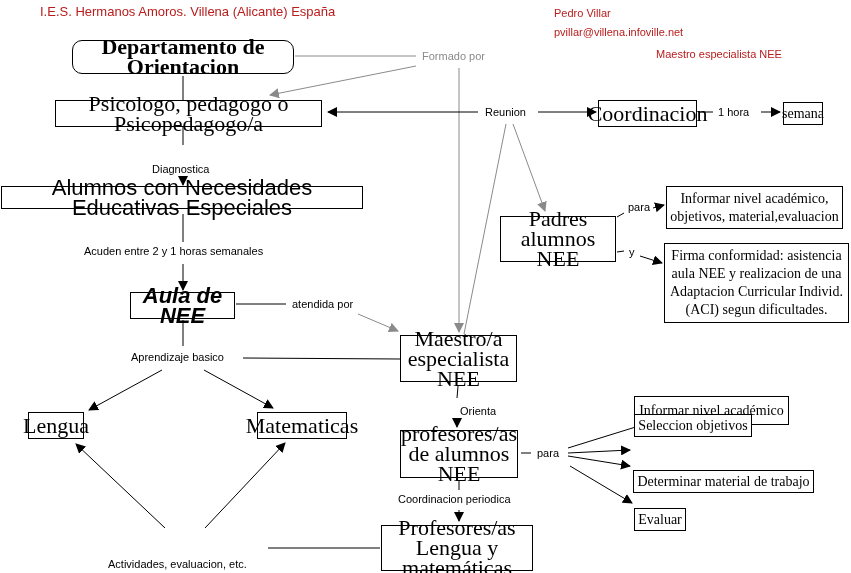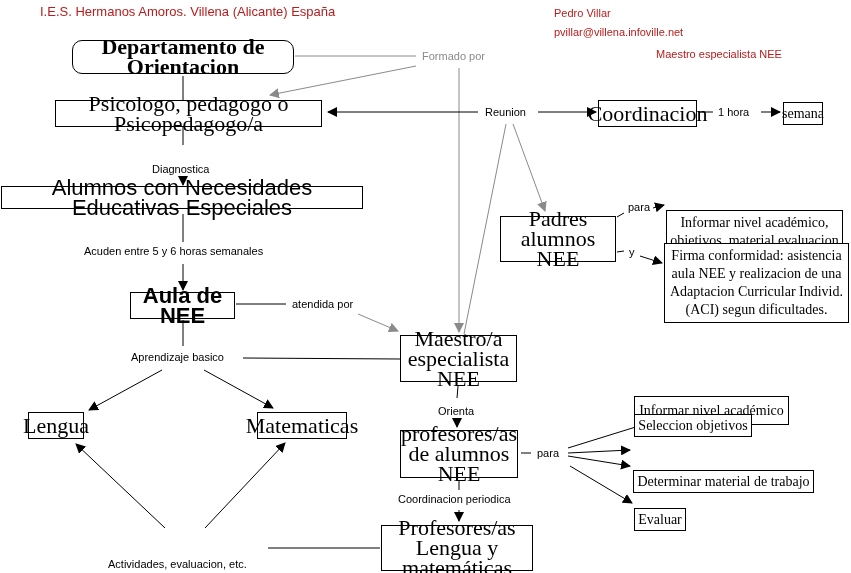--- a/index.html
+++ b/index.html
@@ -97,46 +97,46 @@
   <line x1="459" y1="510" x2="459" y2="521" stroke="#000" stroke-width="1" marker-end="url(#ab)"></line>
 </svg>
 
 <div class="node rounded bold" style="left:72px; top:40px; width:222px; height:34px;">Departamento de Orientacion</div>
 <div class="node" style="left:55px; top:100px; width:267px; height:27px;">Psicologo, pedagogo o Psicopedagogo/a</div>
 <div class="node" style="left:598px; top:100px; width:99px; height:27px;">Coordinacion</div>
 <div class="node small" style="left:783px; top:102px; width:40px; height:23px;">semana</div>
 <div class="node sans" style="left:1px; top:186px; width:362px; height:23px;">Alumnos con Necesidades Educativas Especiales</div>
 <div class="node" style="left:500px; top:216px; width:116px; height:46px;">Padres alumnos
 NEE</div>
-<div class="node small" style="left:666px; top:186px; width:177px; height:43px;margin-top:24px;">Informar nivel académico,
+<div class="node small" style="left:666px; top:186px; width:177px; height:43px;">Informar nivel académico,
 objetivos, material,evaluacion</div>
 <div class="node small" style="left:664px; top:243px; width:185px; height:80px;">Firma conformidad: asistencia
 aula NEE y realizacion de una
 Adaptacion Curricular Individ.
 (ACI) segun dificultades.</div>
-<div class="node sans bold" style="left:130px; top:292px; width:105px; height:27px;">Aula de NEE</div>
+<div class="node sans bold" style="left:130px; top:292px; width:105px; height:27px;font-style:italic;">Aula de NEE</div>
 <div class="node" style="left:400px; top:335px; width:117px; height:47px;">Maestro/a
 especialista NEE</div>
 <div class="node" style="left:28px; top:412px; width:56px; height:27px;text-align:right;">Lengua</div>
 <div class="node" style="left:257px; top:412px; width:90px; height:27px;">Matematicas</div>
 <div class="node" style="left:400px; top:430px; width:118px; height:48px;">profesores/as
 de alumnos NEE</div>
 <div class="node small" style="left:634px; top:396px; width:155px; height:29px;">Informar nivel académico</div>
 <div class="node small" style="left:634px; top:414px; width:118px; height:23px;">Seleccion objetivos</div>
 <div class="node small" style="left:633px; top:470px; width:181px; height:23px;">Determinar material de trabajo</div>
 <div class="node small" style="left:634px; top:508px; width:52px; height:23px;">Evaluar</div>
 <div class="node" style="left:381px; top:525px; width:152px; height:46px;">Profesores/as
 Lengua y matemáticas</div>
 
 <div class="lbl gray" style="left:422px; top:49px;">Formado por</div>
 <div class="lbl" style="left:485px; top:105px;">Reunion</div>
 <div class="lbl" style="left:718px; top:105px;">1 hora</div>
 <div class="lbl" style="left:152px; top:162px;">Diagnostica</div>
 <div class="lbl" style="left:628px; top:200px;">para</div>
 <div class="lbl" style="left:629px; top:245px;">y</div>
-<div class="lbl" style="left:84px; top:244px;">Acuden entre 5 y 6 horas semanales</div>
+<div class="lbl" style="left:84px; top:244px;">Acuden entre 2 y 1 horas semanales</div>
 <div class="lbl" style="left:292px; top:297px;">atendida por</div>
 <div class="lbl" style="left:131px; top:350px;">Aprendizaje basico</div>
-<div class="lbl" style="left:438px; top:404px;">Orienta</div>
+<div class="lbl" style="left:460px; top:404px;">Orienta</div>
 <div class="lbl" style="left:537px; top:446px;">para</div>
 <div class="lbl" style="left:398px; top:492px;">Coordinacion periodica</div>
 <div class="lbl" style="left:108px; top:557px;">Actividades, evaluacion, etc.
 segun nivel</div>
 
 </body></html>

